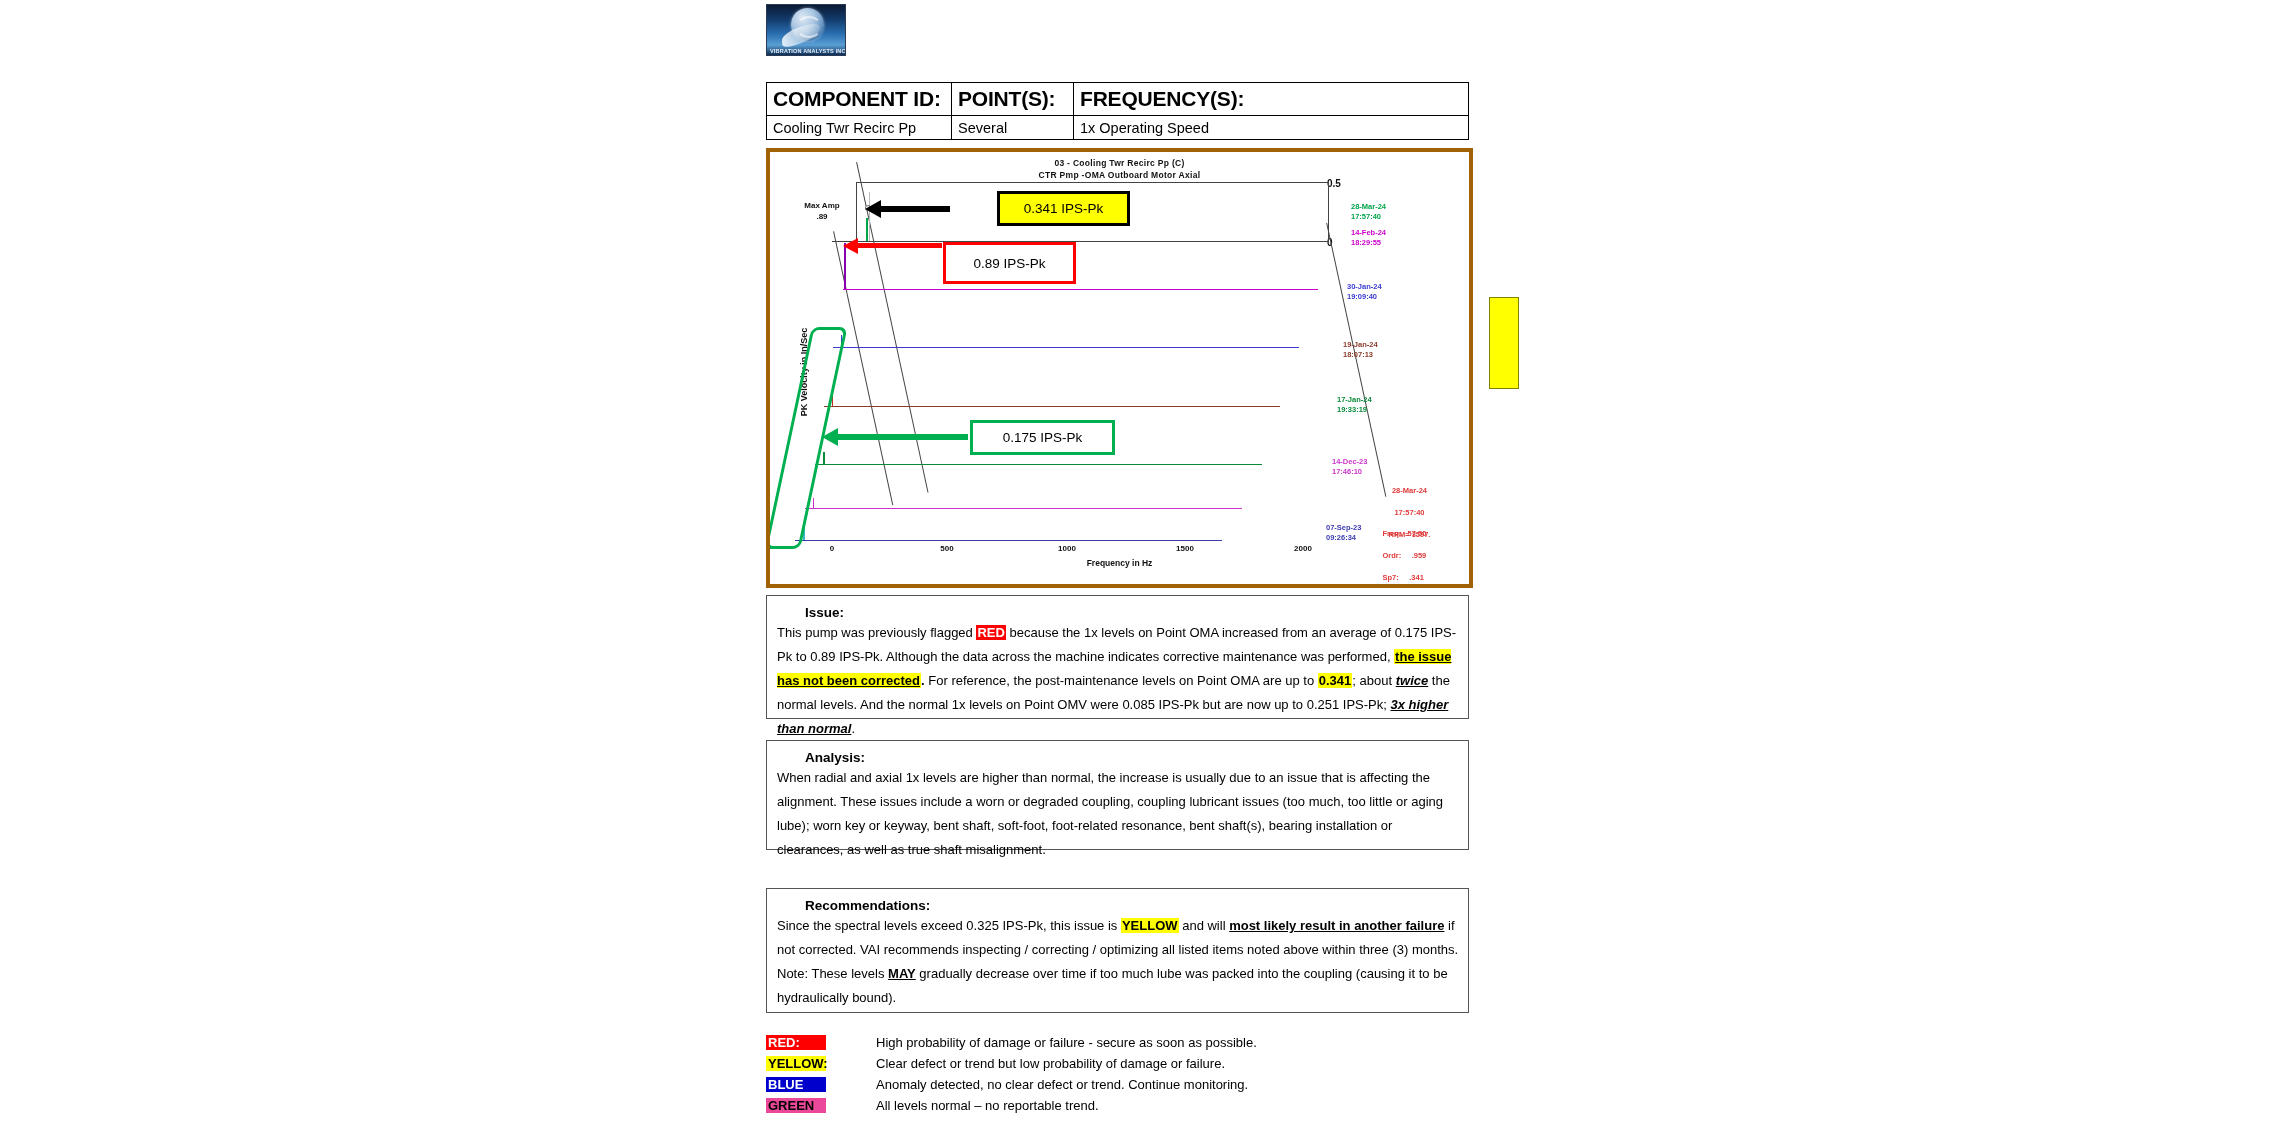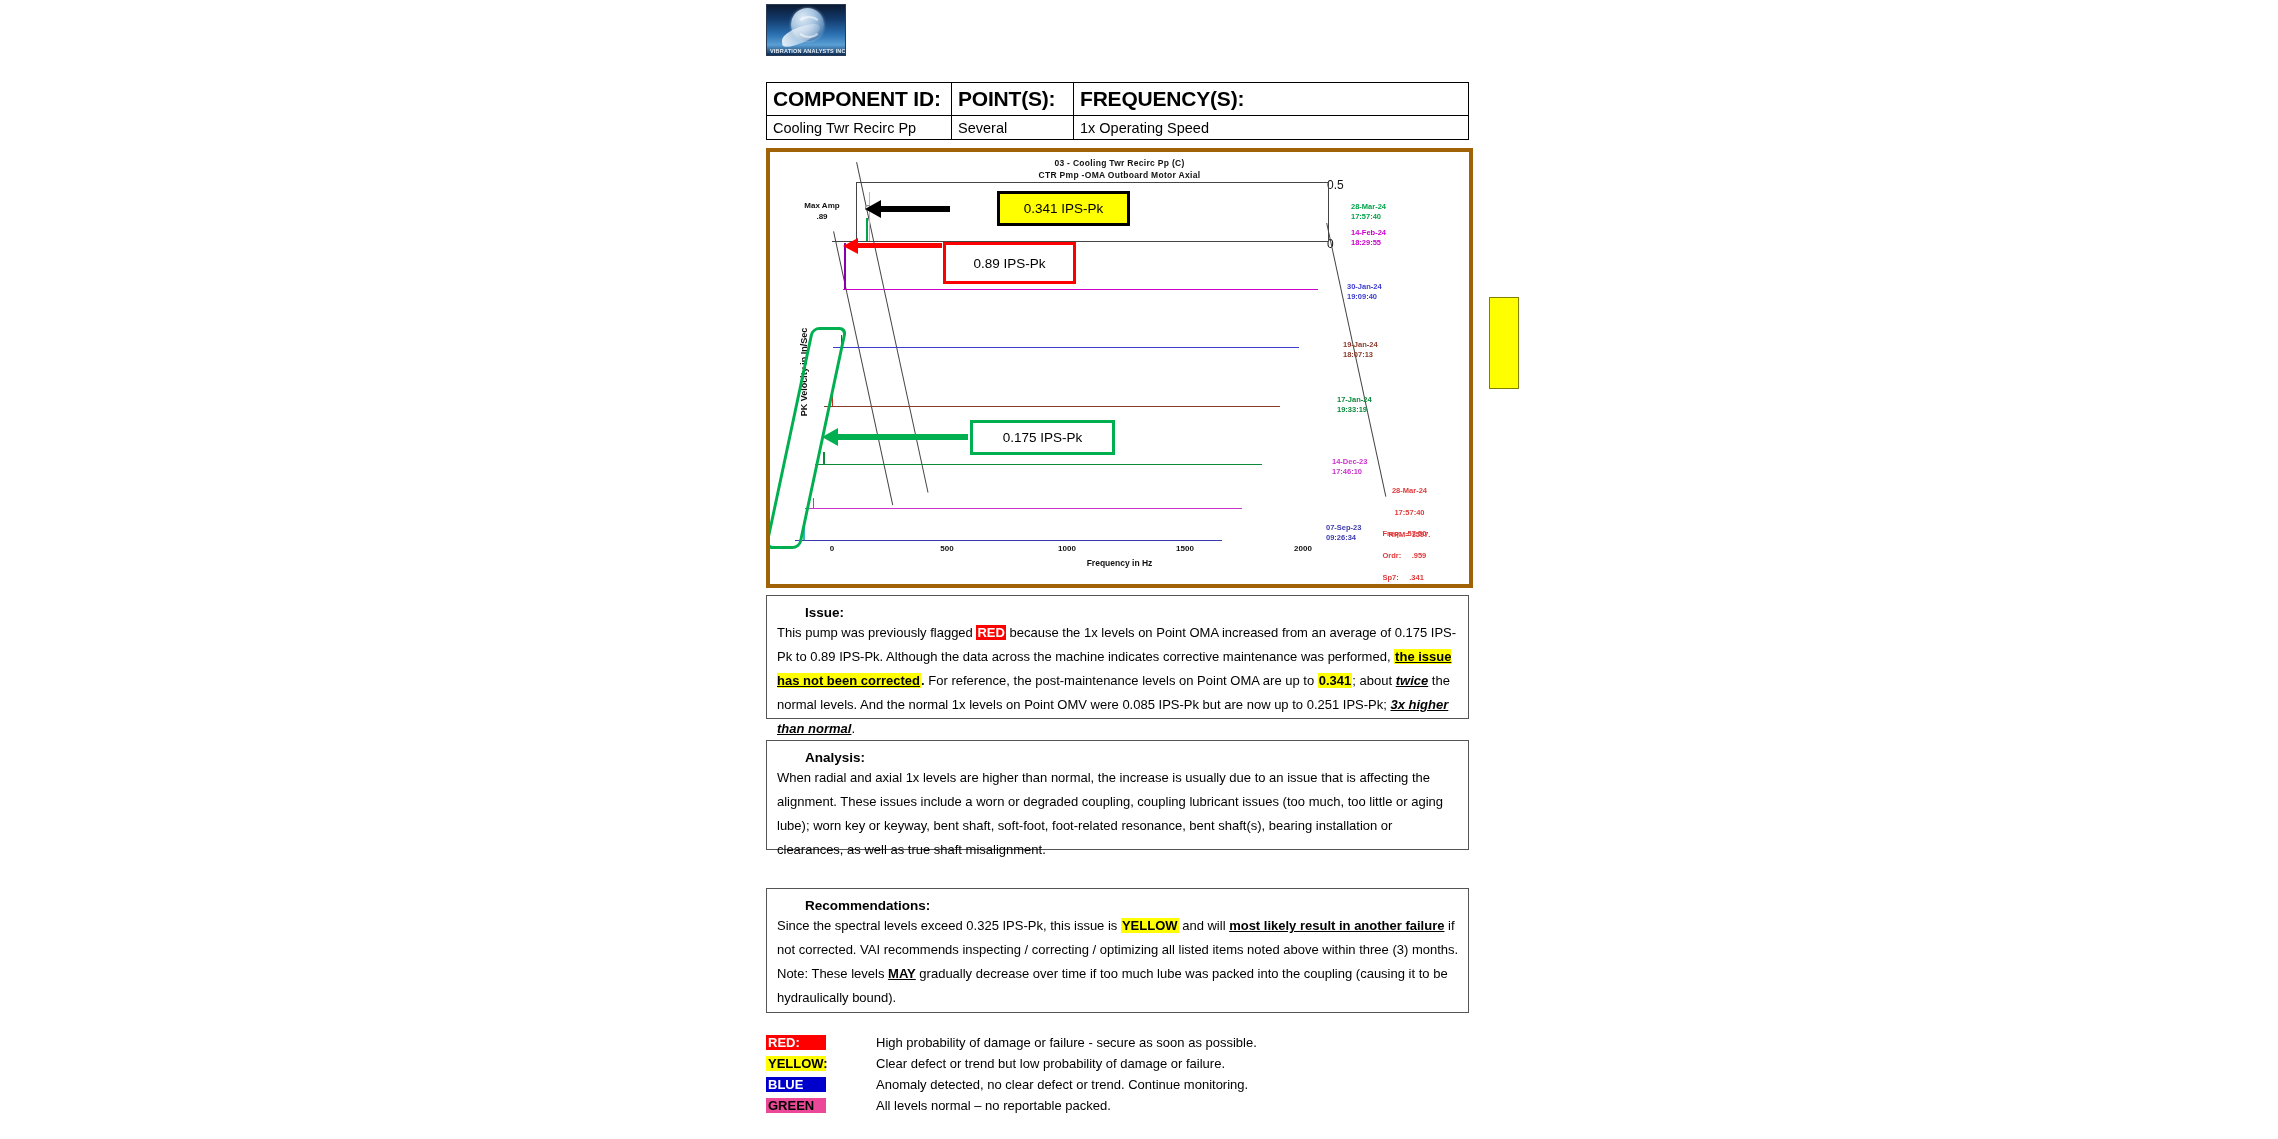--- a/index.html
+++ b/index.html
@@ -112,21 +112,21 @@
   .xlabel {
     position: absolute; left: 0; top: 406px; width: 100%;
     text-align: center; font-size: 8.5px; font-weight: bold; color: #111;
   }
   .xtick {
     position: absolute; top: 392px;
     font-size: 8px; font-weight: bold; color: #111;
     transform: translateX(-50%);
   }
   .ytick {
-    position: absolute; font-size: 12px; font-weight: normal; color: #111;
+    position: absolute; font-size: 10px; font-weight: bold; color: #111;
   }
 
   
   .trace { position: absolute; height: 0; border-top: 1px solid; }
   .riser { position: absolute; width: 0; border-left: 1px solid; }
 
   .legend-entry {
     position: absolute;
     font-size: 7.5px; font-weight: bold;
     line-height: 9.5px; white-space: nowrap;
@@ -390,17 +390,17 @@
     <div class="key-row">
       <span class="key-chip chip-yellow">YELLOW:</span>
       <span class="key-desc">Clear defect or trend but low probability of damage or failure.</span>
     </div>
     <div class="key-row">
       <span class="key-chip chip-blue">BLUE</span>
       <span class="key-desc">Anomaly detected, no clear defect or trend. Continue monitoring.</span>
     </div>
     <div class="key-row">
       <span class="key-chip chip-green">GREEN</span>
-      <span class="key-desc">All levels normal – no reportable packed.</span>
+      <span class="key-desc">All levels normal – no reportable trend.</span>
     </div>
   </div>
 
 </div>
 
 </body></html>

